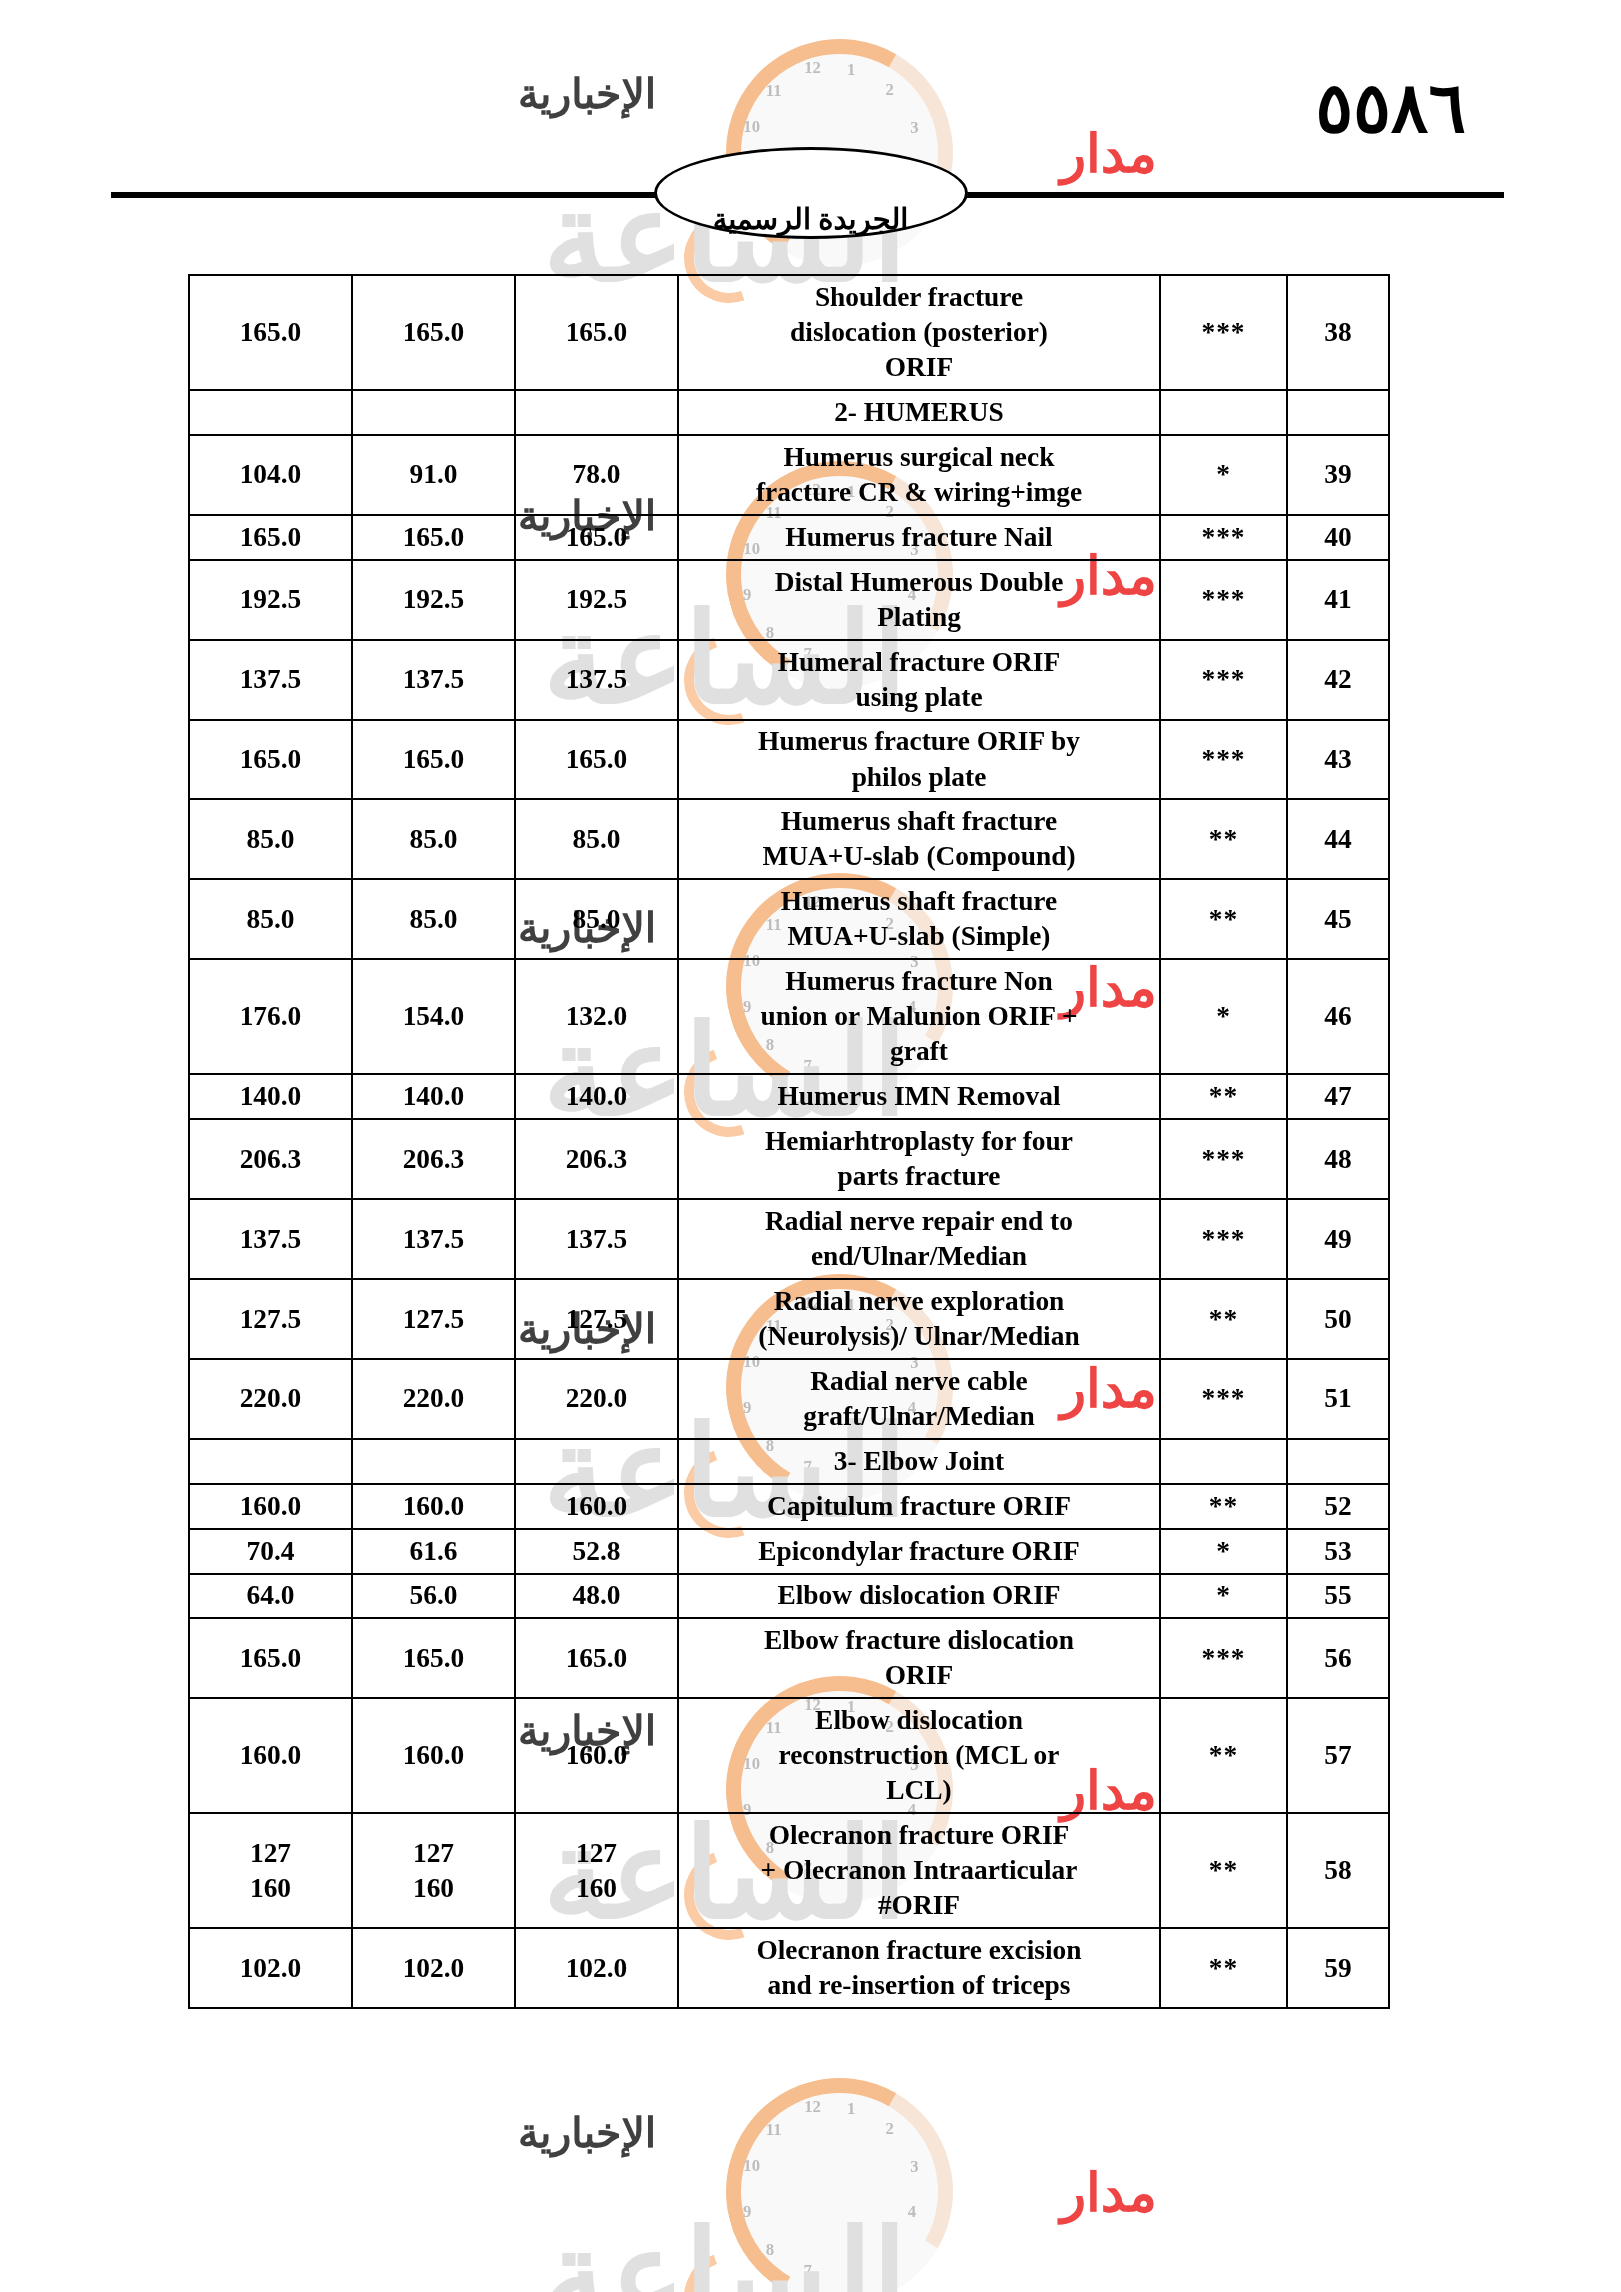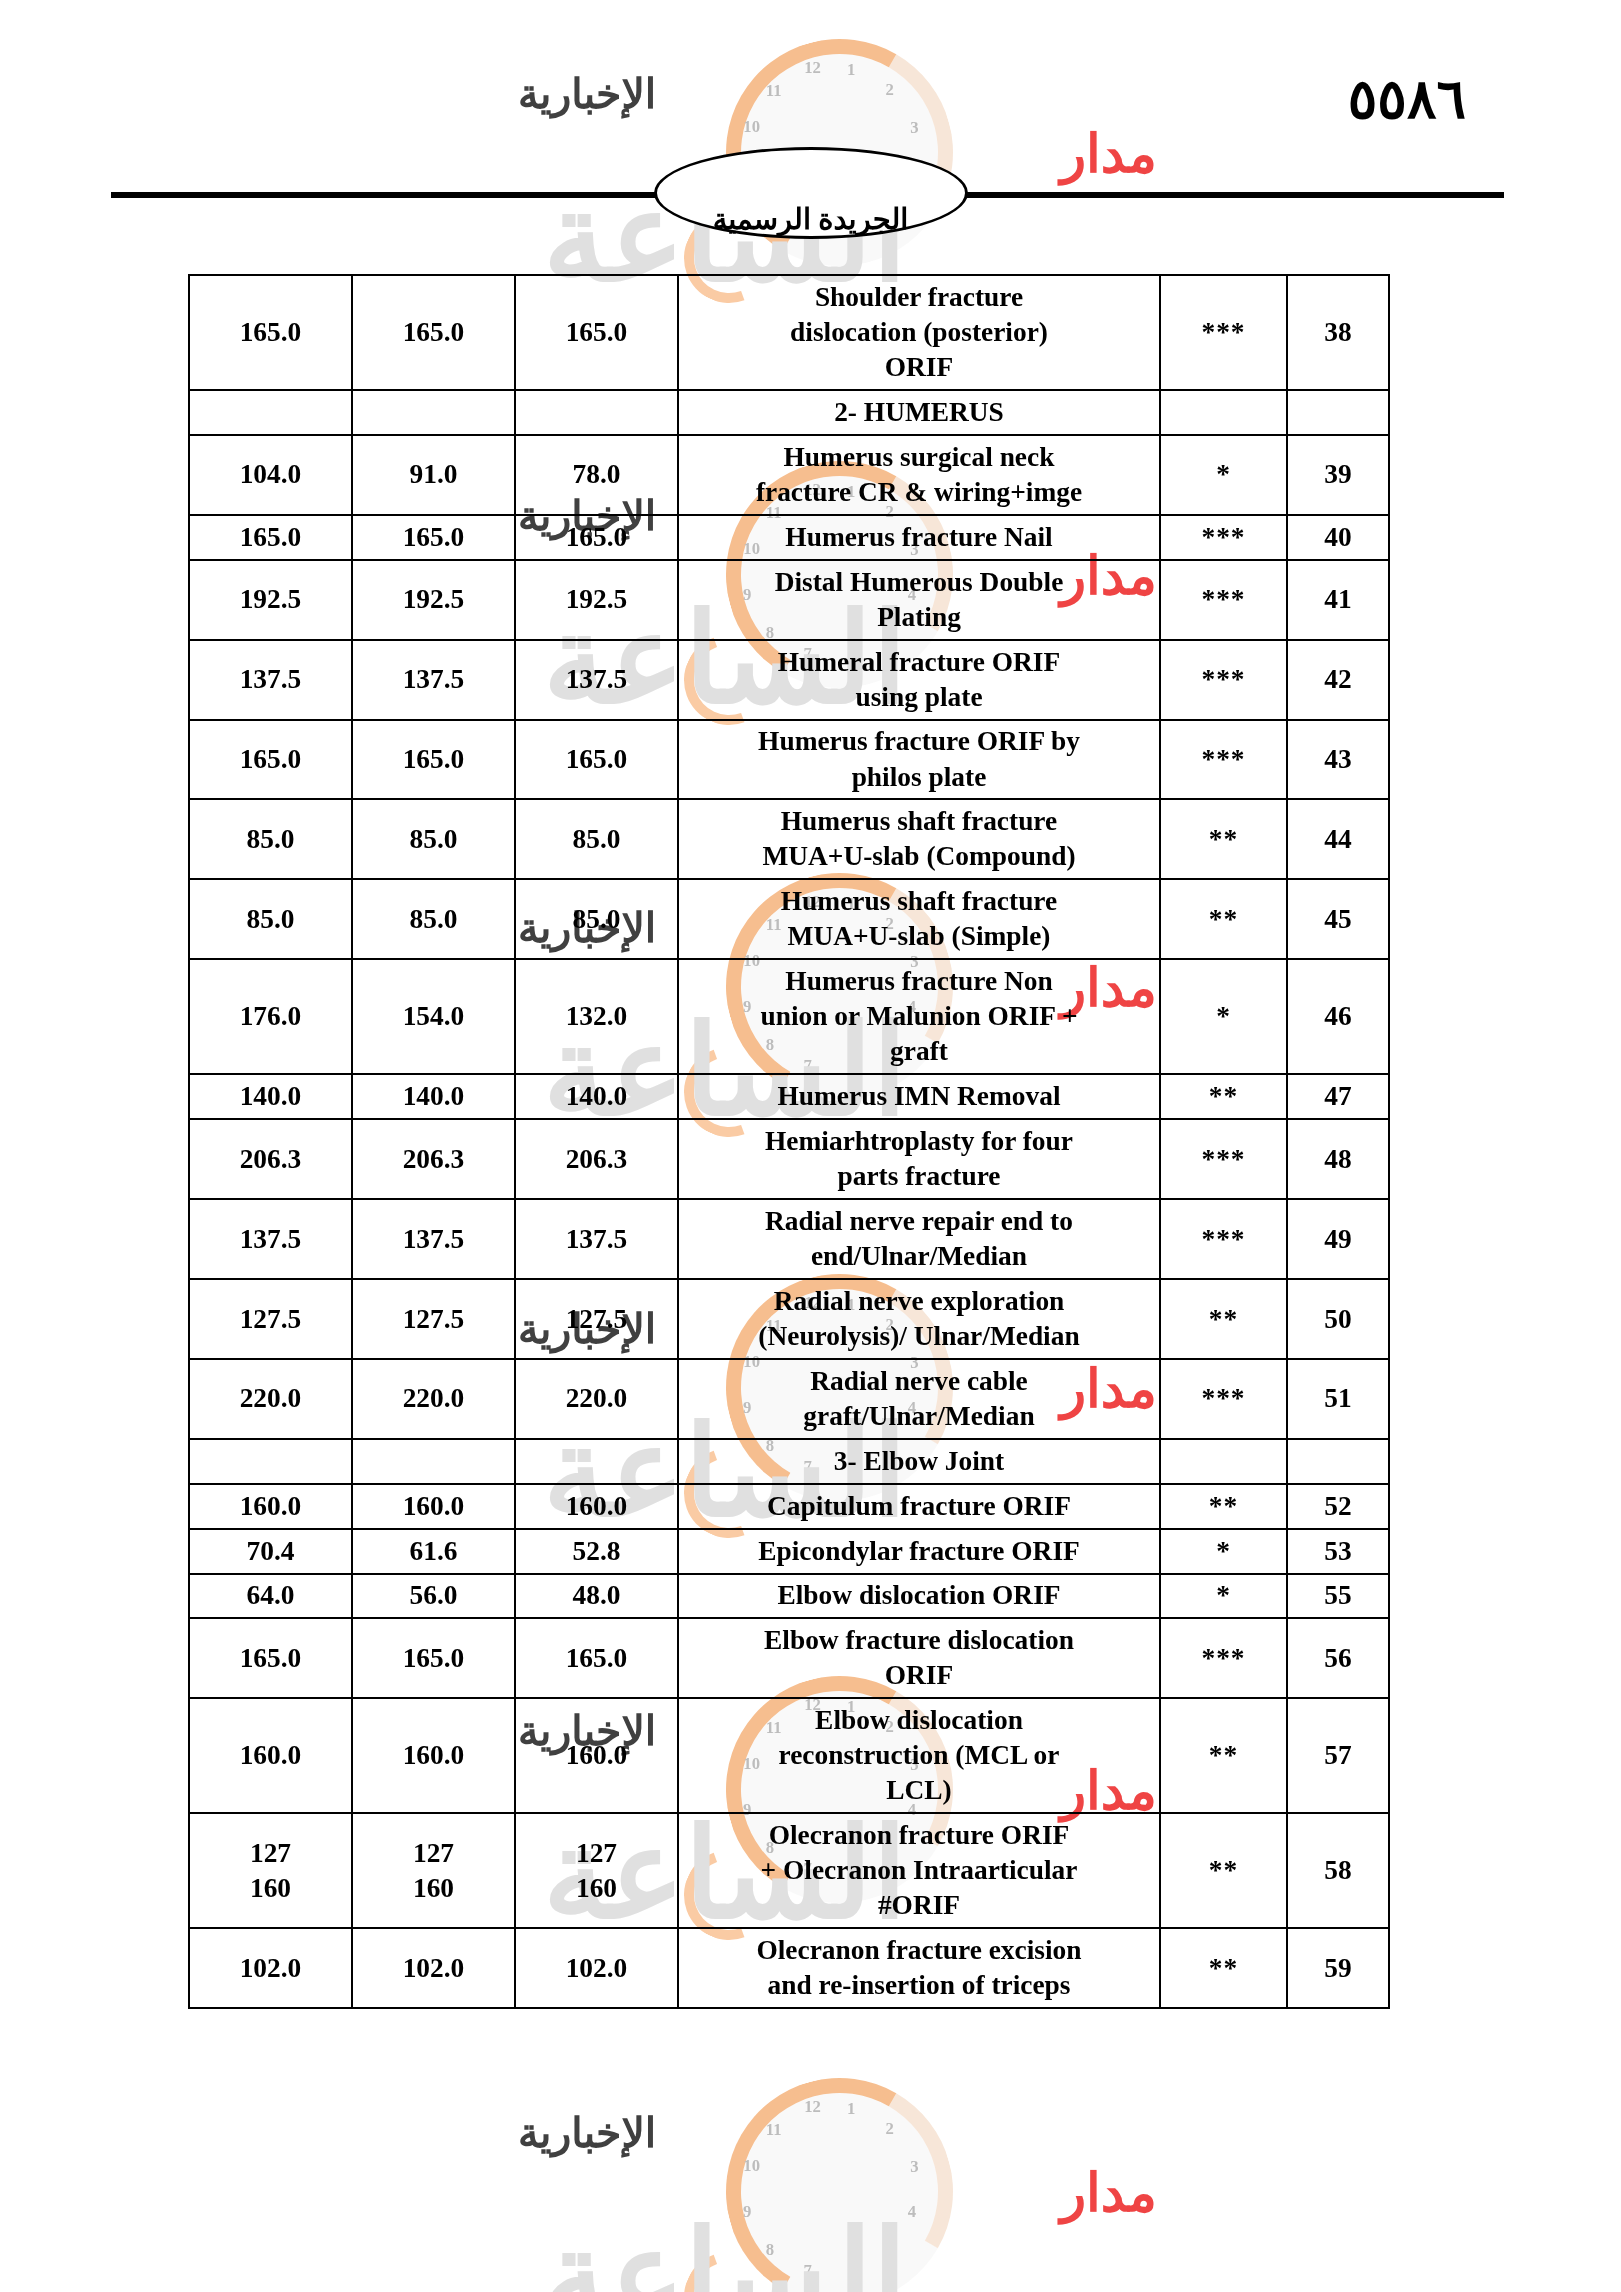--- a/index.html
+++ b/index.html
@@ -9,21 +9,21 @@
     position: relative;
     background: #ffffff;
     color: #000;
     font-family: "Liberation Serif", serif;
     overflow: hidden;
   }
 
   
   .page-number {
     position: absolute; top: 67px; right: 155px;
-    font-size: 55px; font-weight: bold; letter-spacing: 3.9px;
+    font-size: 70px; font-weight: bold; letter-spacing: 3.9px;
     direction: rtl; z-index: 3;
   }
   .header-rule {
     position: absolute; top: 192px; left: 111px;
     width: 1393px; height: 5.9px; background: #000; z-index: 1;
   }
   .gazette-ellipse {
     position: absolute; top: 147px; left: 50%;
     transform: translateX(-50%);
     width: 314px; height: 92px;

